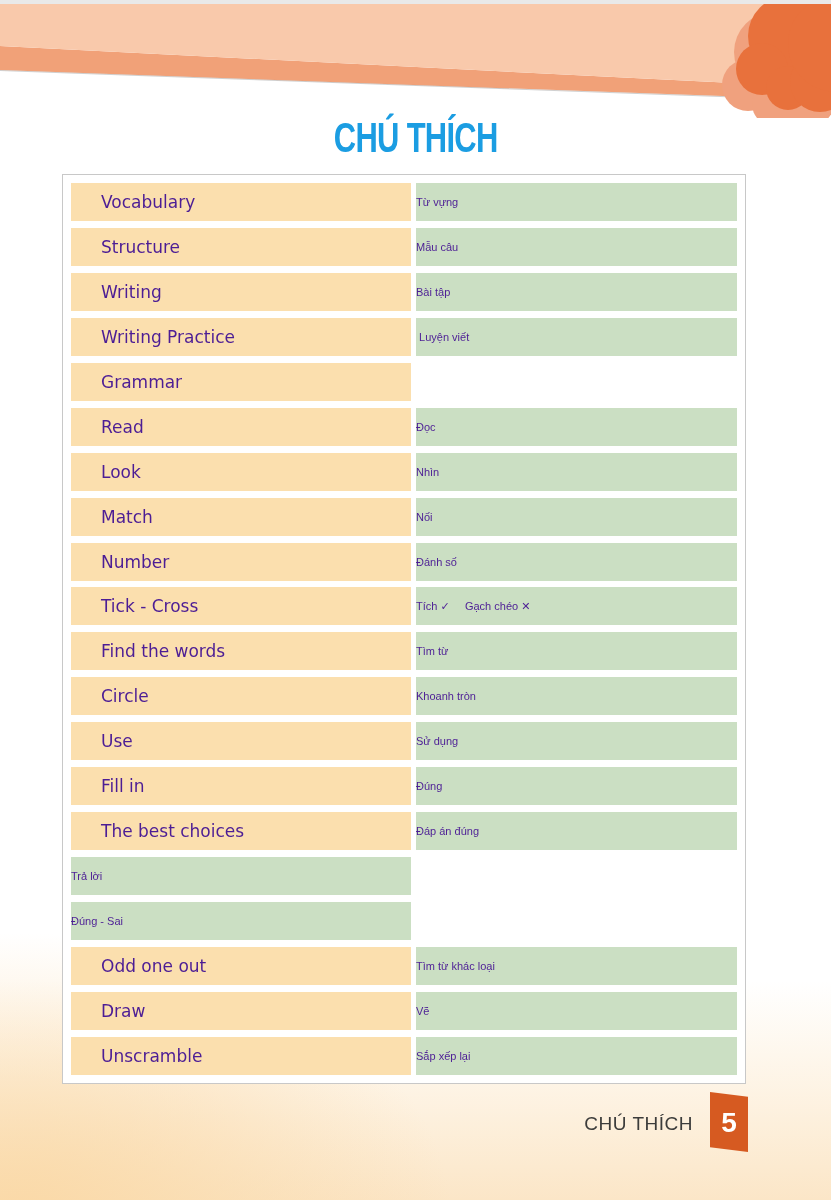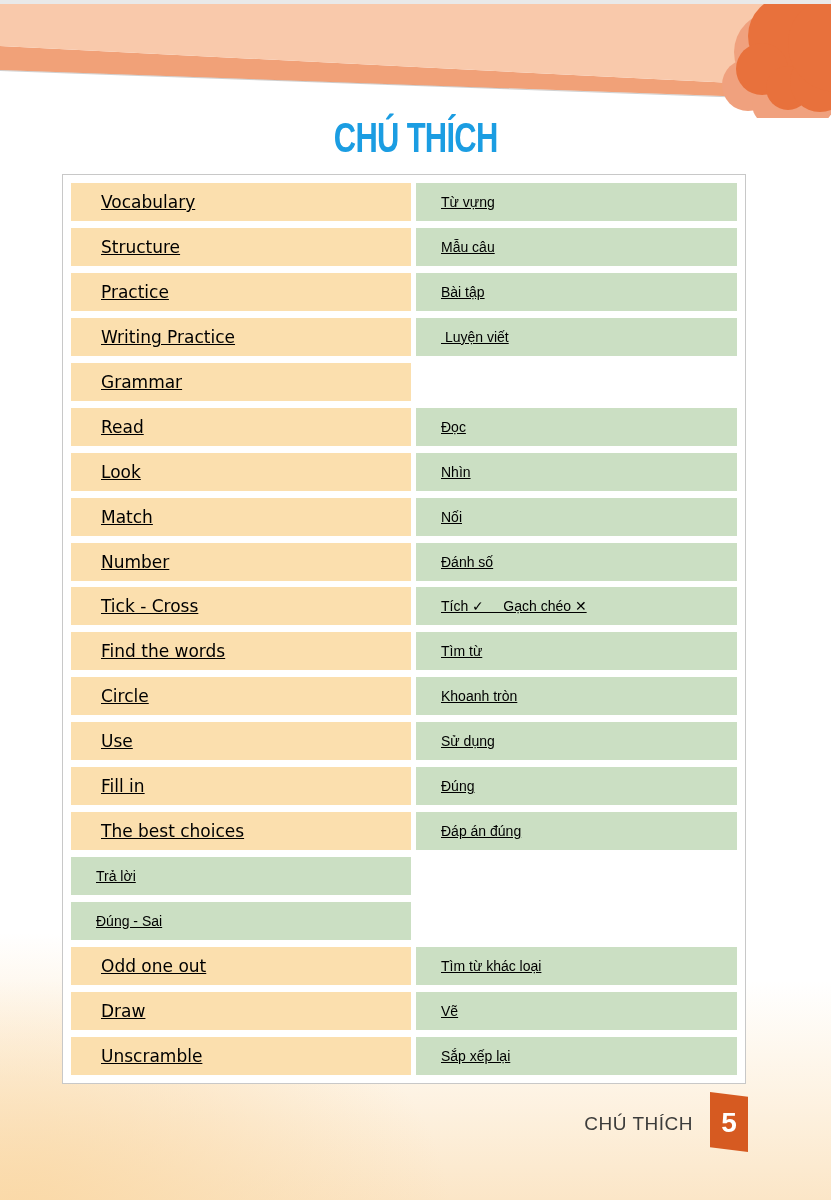--- a/index.html
+++ b/index.html
@@ -38,34 +38,33 @@
     background:#ffffff;
     padding:8px;
     display:flex;flex-direction:column;justify-content:space-between;
   }
   .row{
     flex:0 0 38px;height:38px;
     display:grid;grid-template-columns:340px 1fr;column-gap:5px;
   }
   .cell{
     display:flex;align-items:center;
-    color:#000000;
-    overflow:hidden;white-space:nowrap;text-decoration:underline;
+    color:#4c1d95;
+    overflow:hidden;white-space:nowrap;
   }
   .cell.en{
     background:#fbdfae;
     padding-left:30px;
     font-family:"DejaVu Sans", sans-serif;
     font-size:17px;
   }
   .cell.vi{
     background:#cbdfc3;
-    padding-left:25px;
     font-family:"Liberation Sans", sans-serif;
-    font-size:14px;
+    font-size:11px;
   }
   
   .footer-label{
     position:absolute;top:1109px;right:138px;
     font-size:19px;color:#3c3c3b;letter-spacing:0.5px;
   }
   .page-badge{
     position:absolute;left:710px;top:1088px;
     width:38px;height:60px;
     background:#d65a21;
@@ -117,21 +116,21 @@
   <div class="legend-table">
       <div class="row">
         <div class="cell en">Vocabulary</div>
         <div class="cell vi">Từ vựng</div>
       </div>
       <div class="row">
         <div class="cell en">Structure</div>
         <div class="cell vi">Mẫu câu</div>
       </div>
       <div class="row">
-        <div class="cell en">Practice</div>
+        <div class="cell en">Writing</div>
         <div class="cell vi">Bài tập</div>
       </div>
       <div class="row">
         <div class="cell en">Writing Practice</div>
         <div class="cell vi">&nbsp;Luyện viết</div>
       </div>
       <div class="row">
         <div class="cell en">Grammar</div>
       </div>
       <div class="row">

